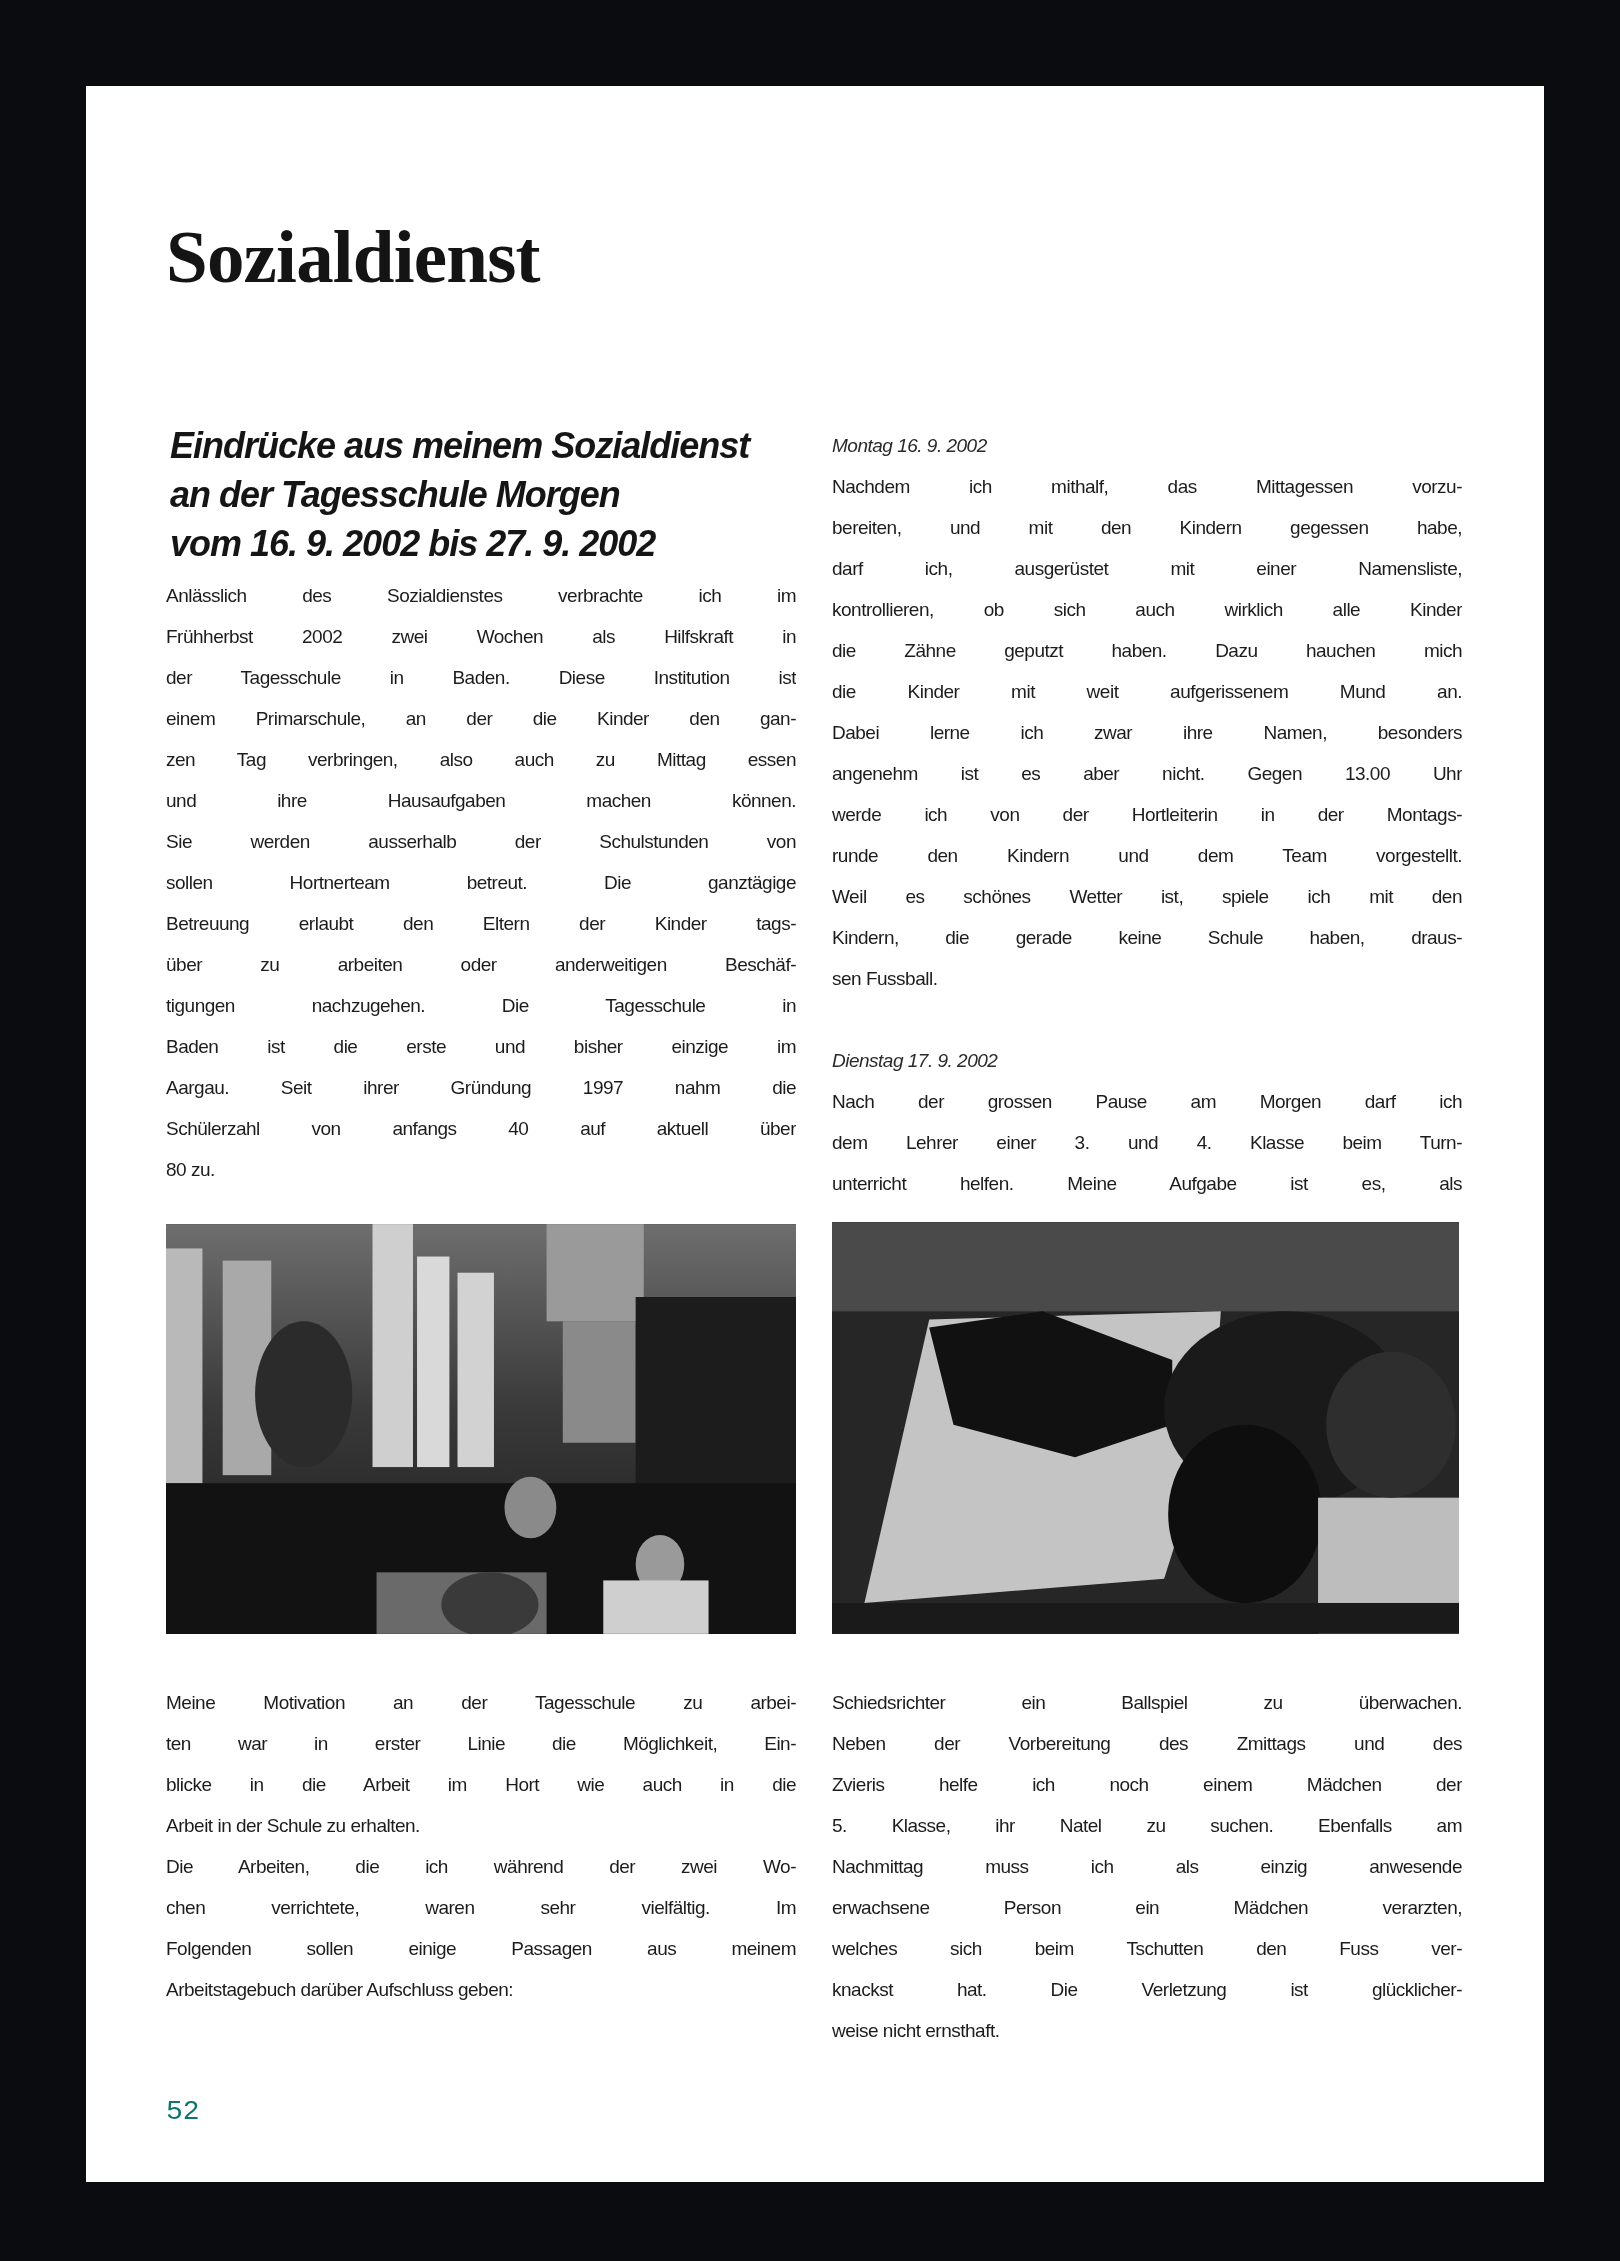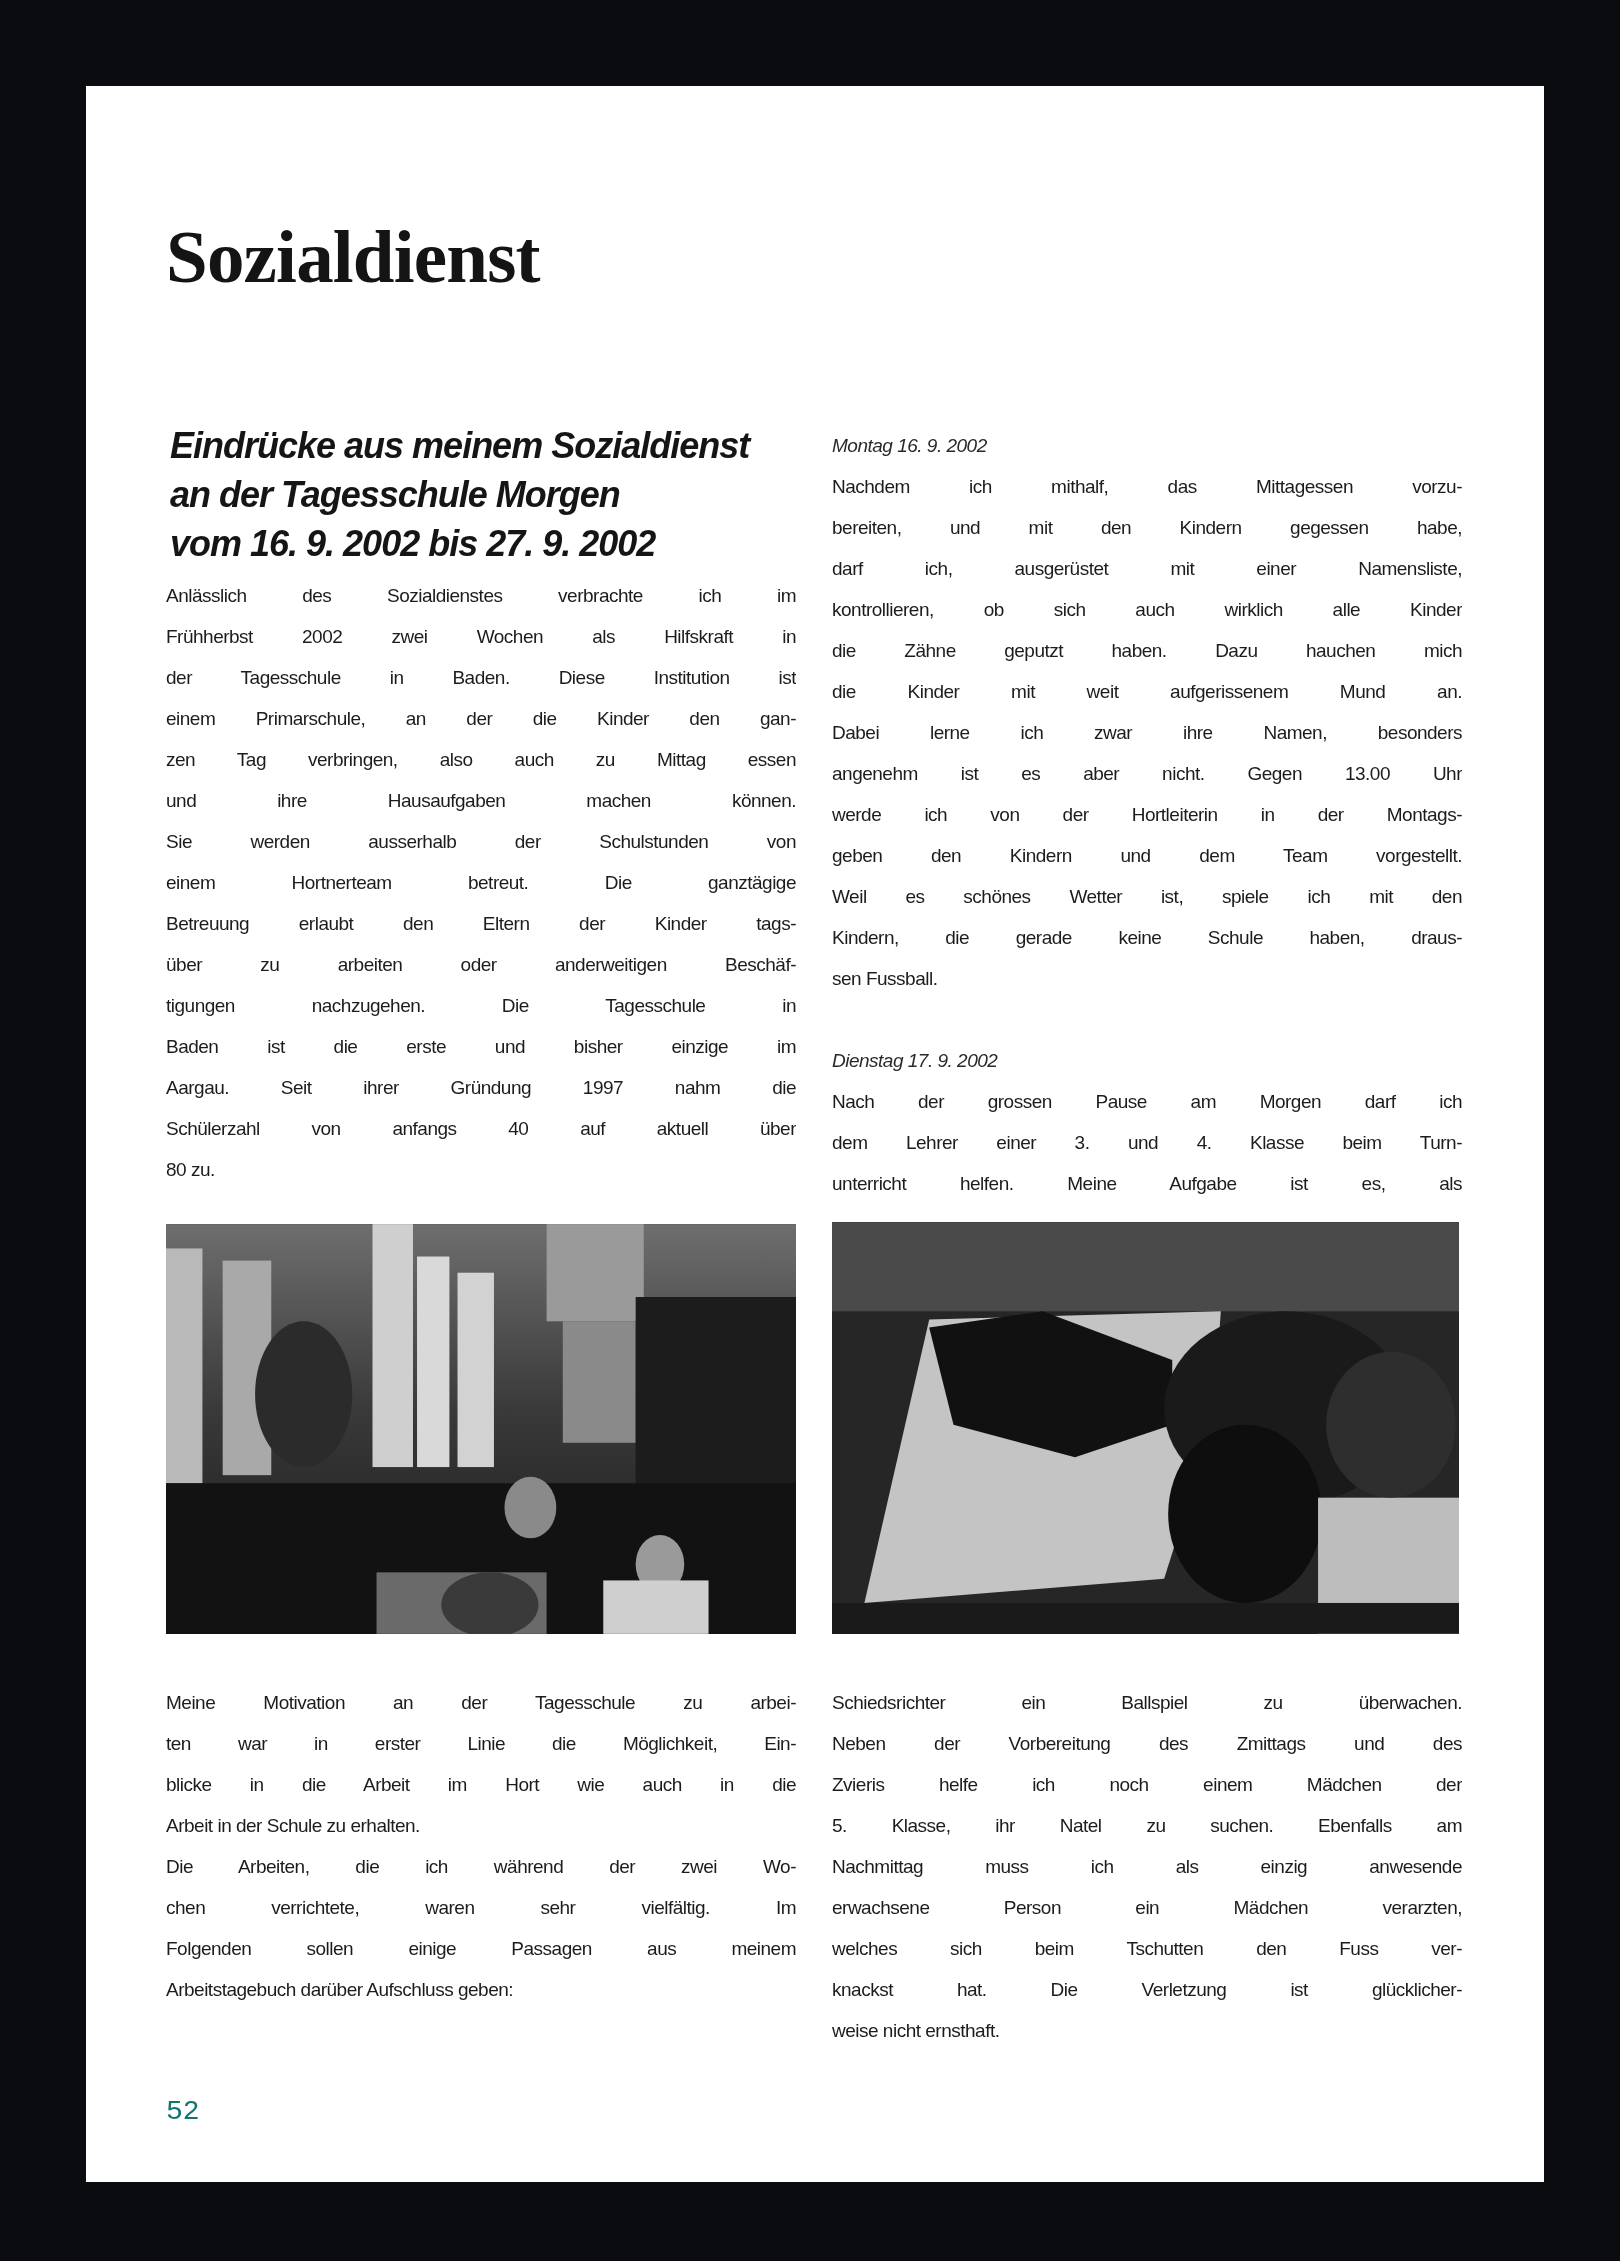--- a/index.html
+++ b/index.html
@@ -84,42 +84,42 @@
   </h2>
 
   <div class="abs col left-top">
     <span class="line">Anlässlich des Sozialdienstes verbrachte ich im</span>
     <span class="line">Frühherbst 2002 zwei Wochen als Hilfskraft in</span>
     <span class="line">der Tagesschule in Baden. Diese Institution ist</span>
     <span class="line">einem Primarschule, an der die Kinder den gan-</span>
     <span class="line">zen Tag verbringen, also auch zu Mittag essen</span>
     <span class="line">und ihre Hausaufgaben machen können.</span>
     <span class="line">Sie werden ausserhalb der Schulstunden von</span>
-    <span class="line">einem Hortnerteam betreut. Die ganztägige</span>
+    <span class="line">sollen Hortnerteam betreut. Die ganztägige</span>
     <span class="line">Betreuung erlaubt den Eltern der Kinder tags-</span>
     <span class="line">über zu arbeiten oder anderweitigen Beschäf-</span>
     <span class="line">tigungen nachzugehen. Die Tagesschule in</span>
     <span class="line">Baden ist die erste und bisher einzige im</span>
     <span class="line">Aargau. Seit ihrer Gründung 1997 nahm die</span>
     <span class="line">Schülerzahl von anfangs 40 auf aktuell über</span>
     <span class="line last">80 zu.</span>
   </div>
 
   <div class="abs col right-top">
     <span class="date">Montag 16. 9. 2002</span>
     <span class="line">Nachdem ich mithalf, das Mittagessen vorzu-</span>
     <span class="line">bereiten, und mit den Kindern gegessen habe,</span>
     <span class="line">darf ich, ausgerüstet mit einer Namensliste,</span>
     <span class="line">kontrollieren, ob sich auch wirklich alle Kinder</span>
     <span class="line">die Zähne geputzt haben. Dazu hauchen mich</span>
     <span class="line">die Kinder mit weit aufgerissenem Mund an.</span>
     <span class="line">Dabei lerne ich zwar ihre Namen, besonders</span>
     <span class="line">angenehm ist es aber nicht. Gegen 13.00 Uhr</span>
     <span class="line">werde ich von der Hortleiterin in der Montags-</span>
-    <span class="line">geben den Kindern und dem Team vorgestellt.</span>
+    <span class="line">runde den Kindern und dem Team vorgestellt.</span>
     <span class="line">Weil es schönes Wetter ist, spiele ich mit den</span>
     <span class="line">Kindern, die gerade keine Schule haben, draus-</span>
     <span class="line last">sen Fussball.</span>
     <span class="line last" style="height:41px"></span>
     <span class="date">Dienstag 17. 9. 2002</span>
     <span class="line">Nach der grossen Pause am Morgen darf ich</span>
     <span class="line">dem Lehrer einer 3. und 4. Klasse beim Turn-</span>
     <span class="line">unterricht helfen. Meine Aufgabe ist es, als</span>
   </div>
 

